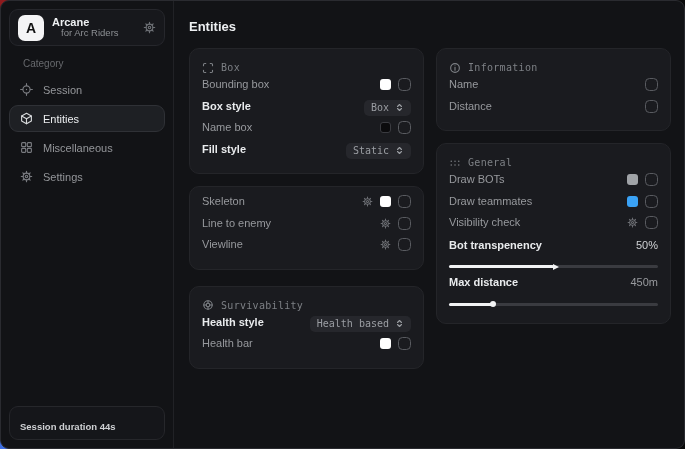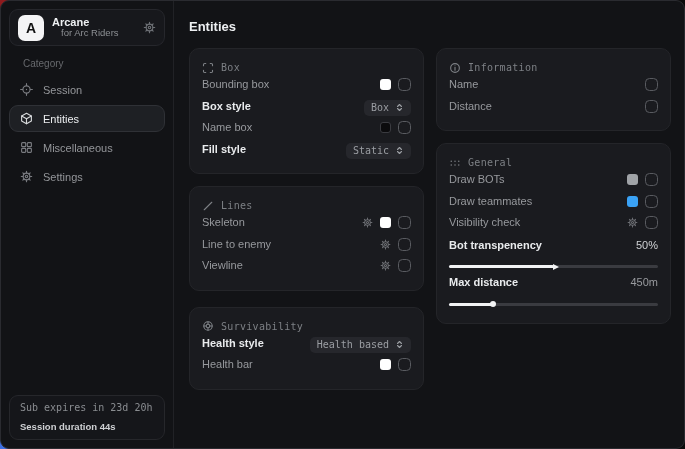--- a/index.html
+++ b/index.html
@@ -198,21 +198,20 @@
             <path d="M8 1.6v2M8 12.4v2M1.6 8h2M12.4 8h2M3.5 3.5l1.4 1.4M11.1 11.1l1.4 1.4M3.5 12.5l1.4-1.4M11.1 4.9l1.4-1.4"></path>
           </svg>
         </span>
         <span>Settings</span>
       </div>
     </nav>
 
     <div class="sidebar-spacer"></div>
 
     <div class="session-card">
-      <div class="session-line1">Sub expires in 23d 20h</div>
       <div class="session-line2">Session duration 44s</div>
     </div>
   </aside>
 
   <main class="main">
     <h1 class="main-title">Entities</h1>
 
     <div class="columns">
 
       <div class="col col-left">
@@ -254,28 +253,20 @@
             <span class="dropdown">
               <span>Static</span>
               <svg width="9" height="9" viewBox="0 0 16 16" fill="none" stroke="currentColor" stroke-width="2" stroke-linecap="round" stroke-linejoin="round">
                 <path d="M4.5 6.2 8 2.7l3.5 3.5M4.5 9.8 8 13.3l3.5-3.5"></path>
               </svg>
             </span>
           </div>
         </section>
 
         <section class="panel">
-          <div class="panel-header">
-            <span class="ph-icon">
-              <svg width="12" height="12" viewBox="0 0 16 16" fill="none" stroke="currentColor" stroke-width="1.5" stroke-linecap="round">
-                <path d="M3 13 13 3"></path>
-              </svg>
-            </span>
-            <span class="ph-label">Lines</span>
-          </div>
           <div class="row">
             <span class="row-label">Skeleton</span>
             <span class="controls">
               <span class="mini-gear">
                 <svg width="11" height="11" viewBox="0 0 16 16" fill="none" stroke="currentColor" stroke-width="1.5" stroke-linecap="round">
                   <circle cx="8" cy="8" r="4.1"></circle>
                     <circle cx="8" cy="8" r="1.5"></circle>
                   <path d="M8 1.6v2M8 12.4v2M1.6 8h2M12.4 8h2M3.5 3.5l1.4 1.4M11.1 11.1l1.4 1.4M3.5 12.5l1.4-1.4M11.1 4.9l1.4-1.4"></path>
                 </svg>
               </span>

